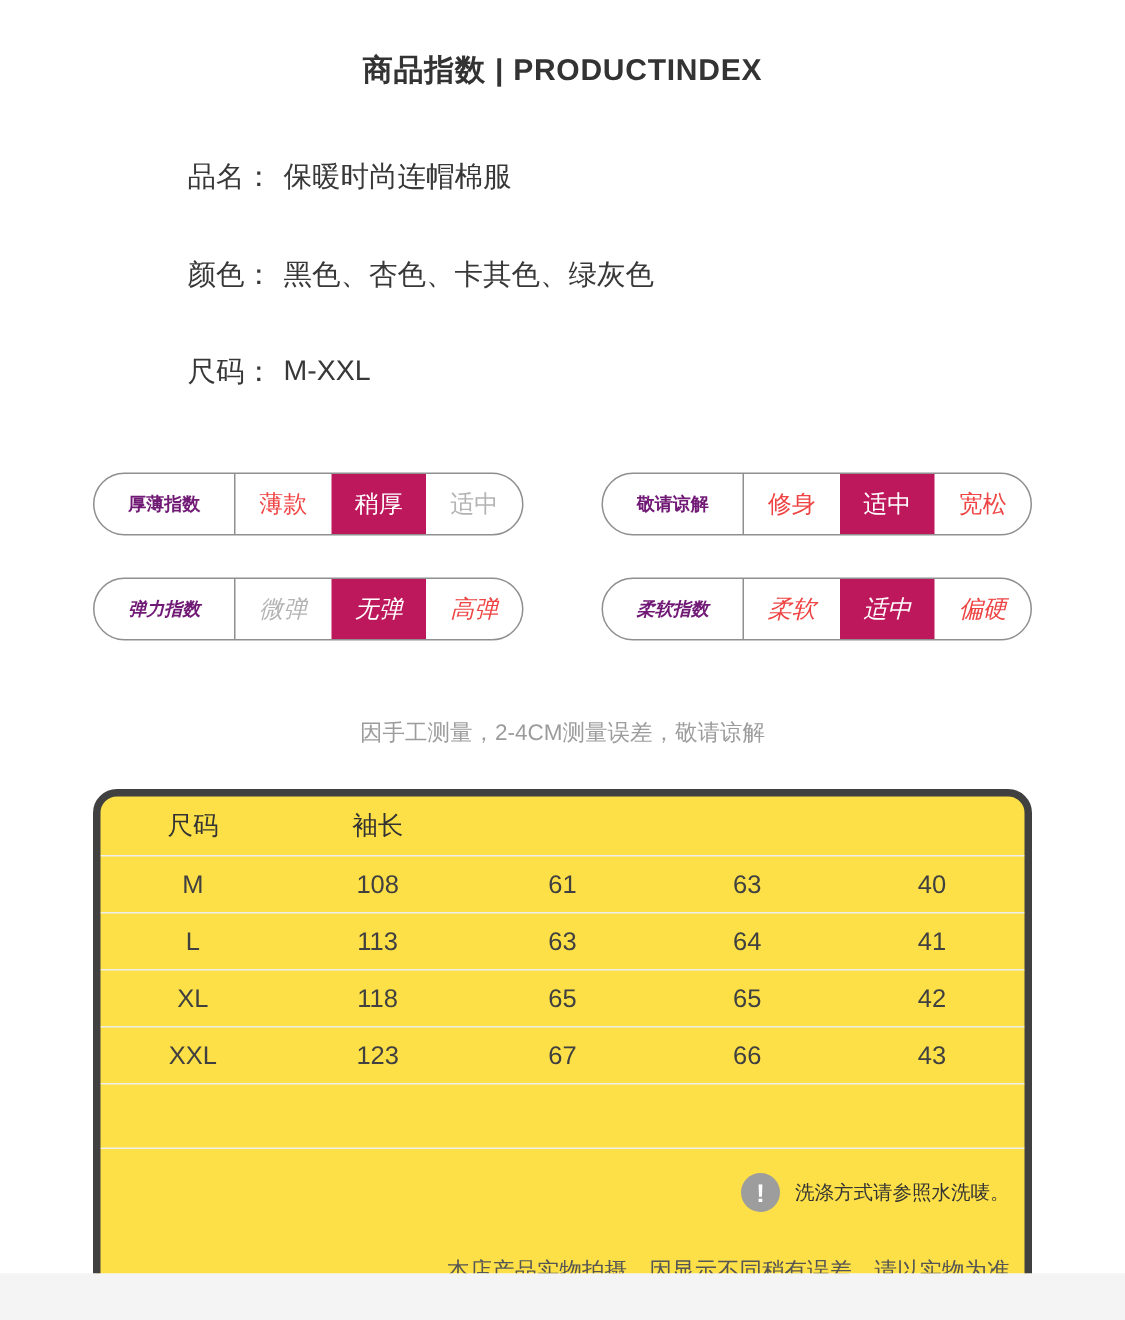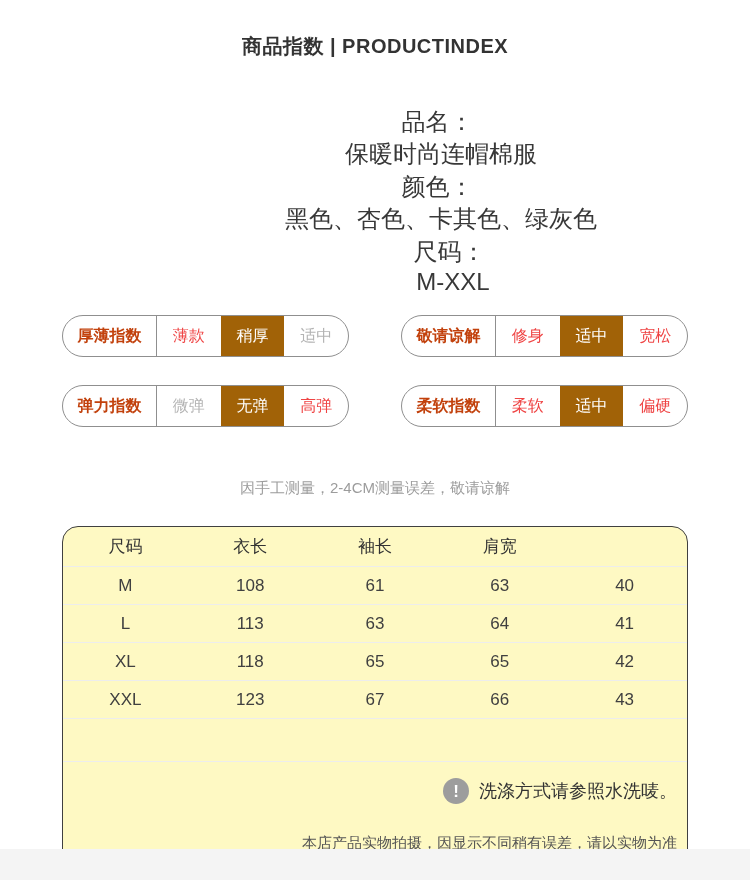--- a/index.html
+++ b/index.html
@@ -7,56 +7,56 @@
   .page {
     width:750px; height:849px; margin:0 auto; background:#ffffff;
     font-family:"Liberation Sans","DejaVu Sans",sans-serif; color:#333;
     overflow:hidden;
   }
   .title {
     padding-top:33px; text-align:center; font-size:20px; font-weight:700;
     color:#333; letter-spacing:0.5px;
   }
   .info { margin:46px 0 0 125px; }
-  .info-line { display:flex; height:24px; align-items:center; font-size:24px; color:#383838; margin-bottom:41px;flex-direction:column; }
-  .info-line:last-child { margin-bottom:0;margin-left:24px; }
+  .info-line { display:flex; height:24px; align-items:center; font-size:19px; color:#383838; margin-bottom:41px; }
+  .info-line:last-child { margin-bottom:0; }
   .info-value { margin-left:7px; }
 
   .pills { margin-top:55px; }
   .pill-row { display:flex; justify-content:space-between; padding:0 62px; }
-  .pill-row + .pill-row { margin-top:28px; }
+  .pill-row + .pill-row { margin-top:28px;font-style:italic; }
   .pill {
     width:287px; height:42px; border:1px solid #8f8f8f; border-radius:21px;
     display:flex; align-items:stretch; overflow:hidden; background:#fff;
   }
   .pill-label {
     width:94px; flex:none; display:flex; align-items:center; justify-content:center;
-    font-weight:700; font-size:16px; color:#c2410c; border-right:1px solid #8f8f8f;
+    font-weight:700; font-size:12px; color:#701a75; border-right:1px solid #8f8f8f;
   }
   .pill-opt { flex:1; display:flex; align-items:center; justify-content:center; font-size:16px; color:#ef4444; }
-  .pill-opt.selected { background:#a16207; color:#ffffff; }
+  .pill-opt.selected { background:#be185d; color:#ffffff; }
   .pill-opt.muted { color:#b3b3b3; }
 
   .measure-note { margin-top:52px; text-align:center; font-size:15px; color:#9c9c9c; height:20px; }
 
-  .size-table { margin:27px 62px 0; border:1px solid #404040; border-radius:16px; overflow:hidden; background:#fef9c3; }
+  .size-table { margin:27px 62px 0; border:5px solid #404040; border-radius:16px; overflow:hidden; background:#fde047; }
   .t-row { display:flex; border-bottom:1px solid #ededed; }
   .t-row.header { height:40px; }
   .t-row.data { height:38px; }
   .t-row.empty { height:43px; }
   .t-cell { width:20%; display:flex; align-items:center; justify-content:center; font-size:17px; color:#404040; }
   .t-row.header .t-cell { color:#333; }
   .t-footer { padding:16px 10px 0; border-bottom:none; }
   .wash-line { display:flex; justify-content:flex-end; align-items:center; }
   .wash-icon {
     width:26px; height:26px; border-radius:50%; background:#9d9d9d; color:#fff;
     display:flex; align-items:center; justify-content:center;
     font-weight:700; font-size:17px; margin-right:10px; line-height:1;
   }
-  .wash-text { font-size:18px; color:#333; }
+  .wash-text { font-size:13px; color:#333; }
   .disclaimer { margin-top:30px; padding-bottom:14px; text-align:right; font-size:15px; color:#555; }
 </style>
 </head>
 <body>
 
 <div class="page">
 
   <div class="title">商品指数 | PRODUCTINDEX</div>
 
   <div class="info">
@@ -103,23 +103,21 @@
         <div class="pill-opt">偏硬</div>
       </div>
     </div>
   </div>
 
   <div class="measure-note">因手工测量，2-4CM测量误差，敬请谅解</div>
 
   <div class="size-table">
     <div class="t-row header">
       <div class="t-cell">尺码</div>
-      <div class="t-cell">衣长</div>
       <div class="t-cell">袖长</div>
-      <div class="t-cell">肩宽</div>
     </div>
     <div class="t-row data">
       <div class="t-cell">M</div>
       <div class="t-cell">108</div>
       <div class="t-cell">61</div>
       <div class="t-cell">63</div>
       <div class="t-cell">40</div>
     </div>
     <div class="t-row data">
       <div class="t-cell">L</div>

